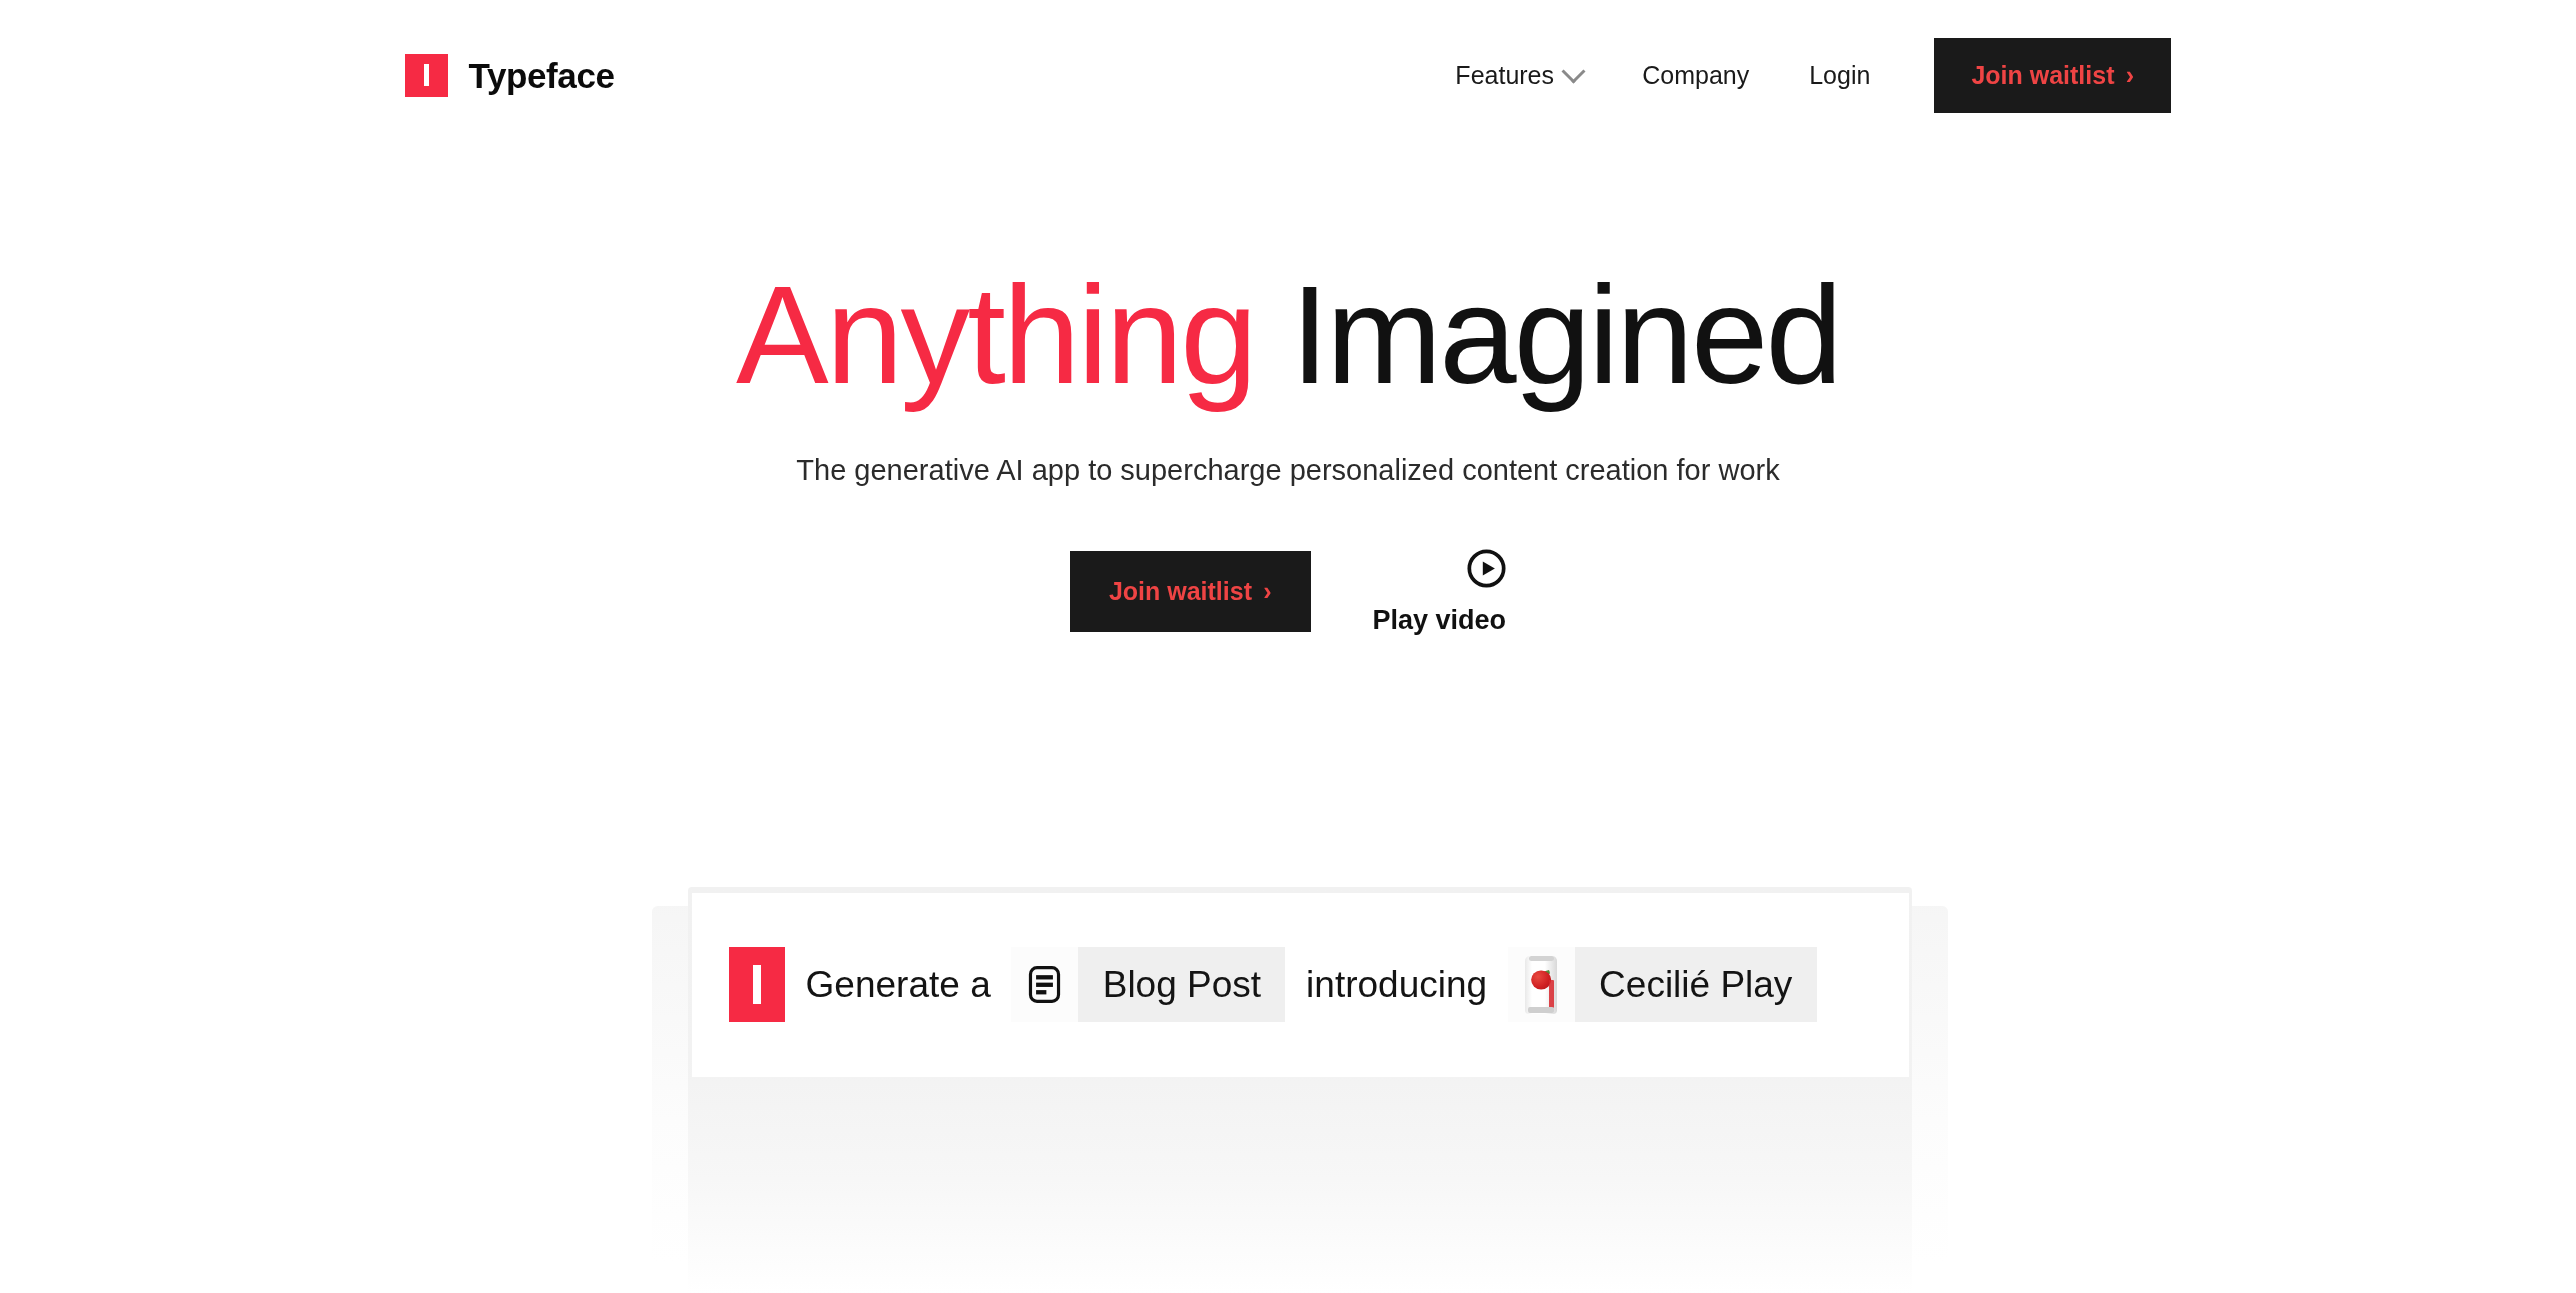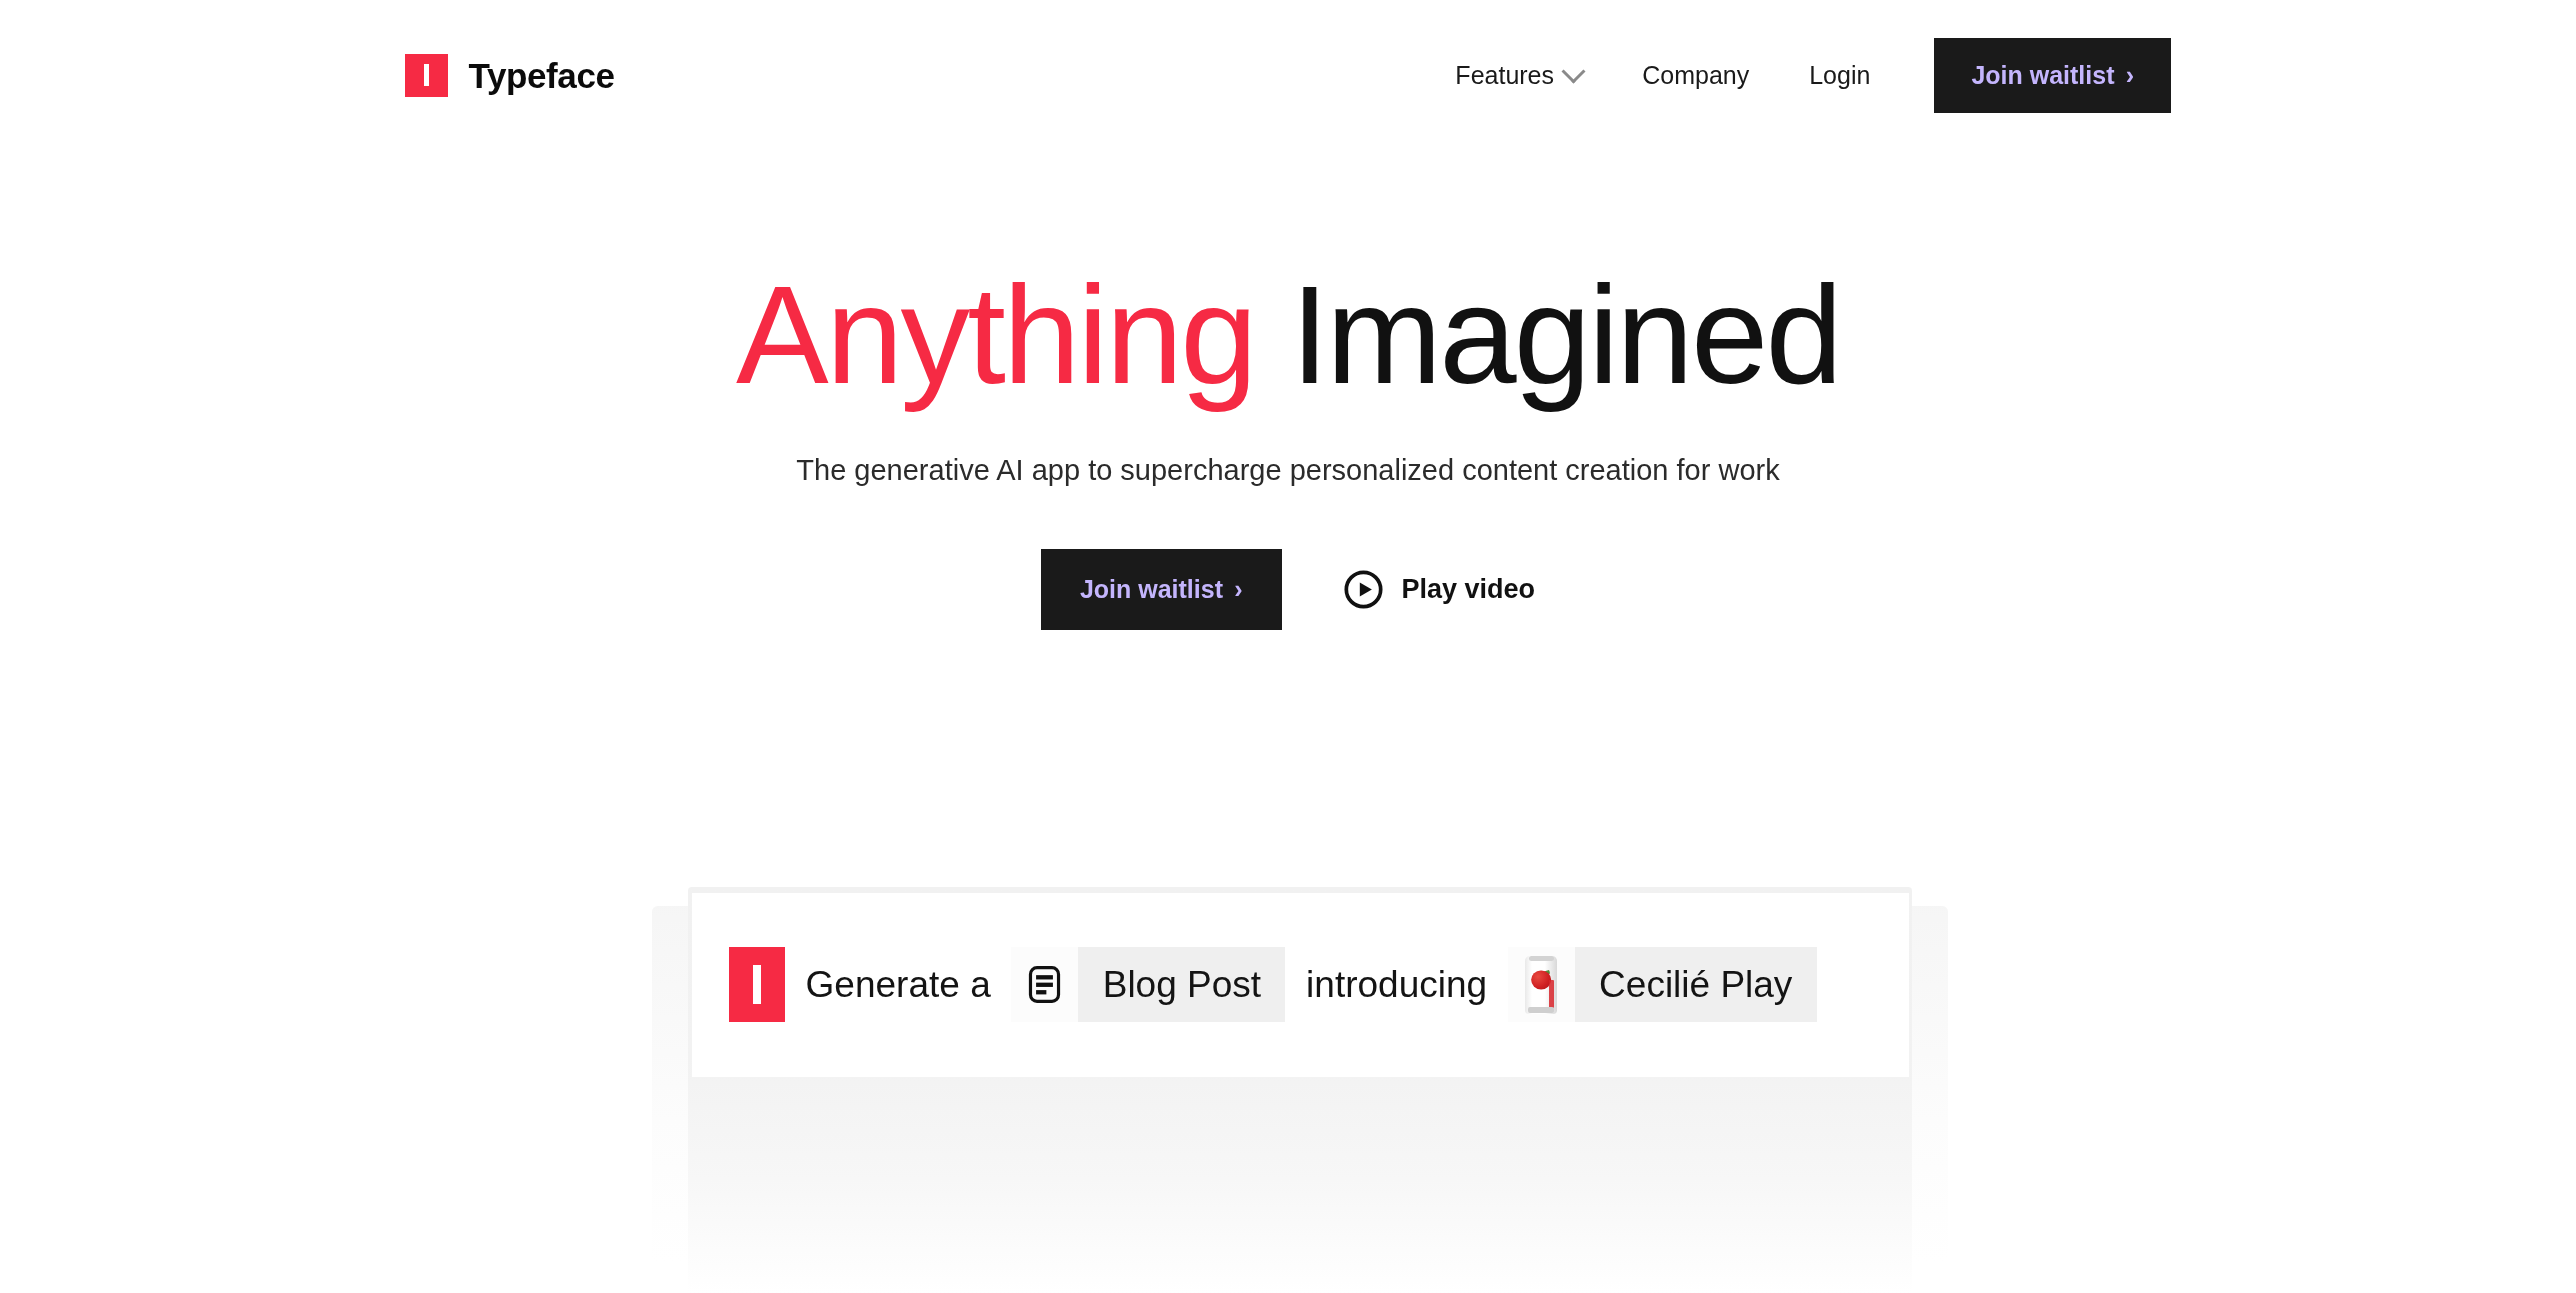--- a/index.html
+++ b/index.html
@@ -75,21 +75,21 @@
   .chevron-down {
     display: inline-block;
     width: 17px;
     height: 17px;
     border-right: 3.3px solid #8a8a8a;
     border-bottom: 3.3px solid #8a8a8a;
     transform: rotate(45deg) translate(-2.8px, -2.8px);
   }
   .btn-dark {
     background: #1a1a1a;
-    color: #c4b5fd;
+    color: #ef4444;
     font-size: 25px;
     font-weight: bold;
     line-height: 1;
     text-decoration: none;
     display: inline-flex;
     align-items: center;
     gap: 11.2px;
     white-space: nowrap;
     justify-content: flex-end;
   }
@@ -130,29 +130,30 @@
     margin-top: 58px;
     display: flex;
     align-items: center;
     justify-content: center;
     gap: 0;
   }
   .hero-cta { padding: 28px 39px; }
 
   .play-video {
     display: inline-flex;
-    align-items: center;
+    align-items: flex-end;
     gap: 19px;
     margin-left: 62px;
     text-decoration: none;
     color: #111111;
     font-size: 27px;
     font-weight: bold;
     line-height: 1;
     white-space: nowrap;
+    flex-direction: column;
   }
   .play-icon { display: block; flex: 0 0 auto; }
 
   
   .preview-stage {
     position: absolute;
     top: 872px;
     left: 0;
     width: 2576px;
     height: 422px;

